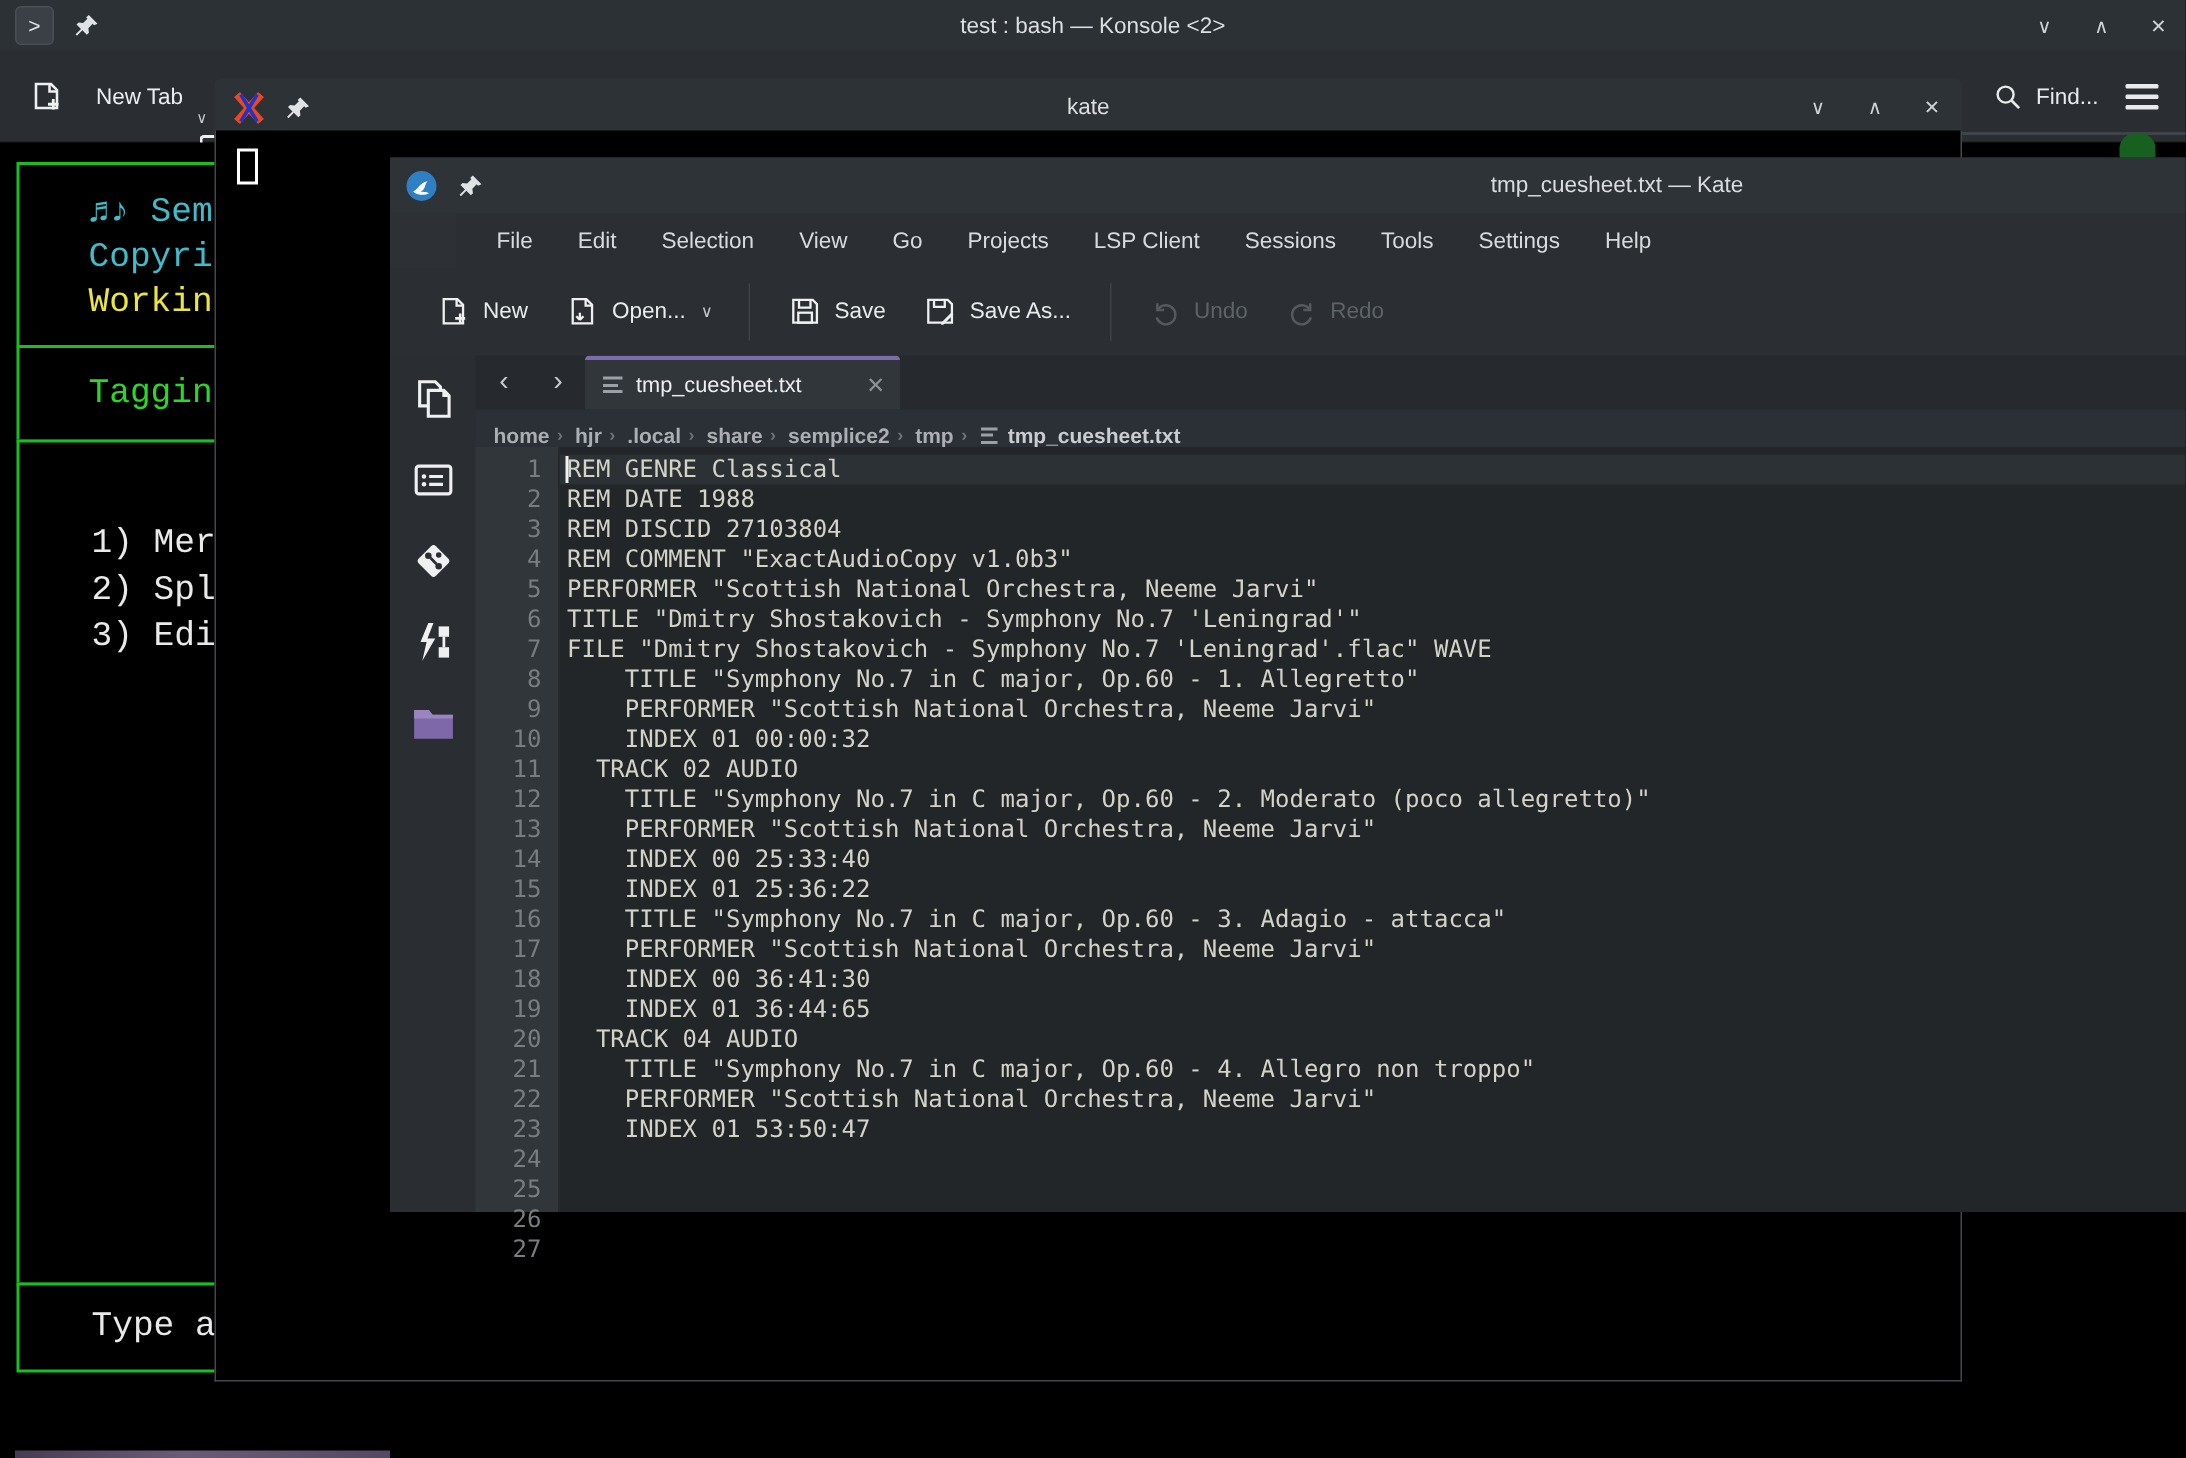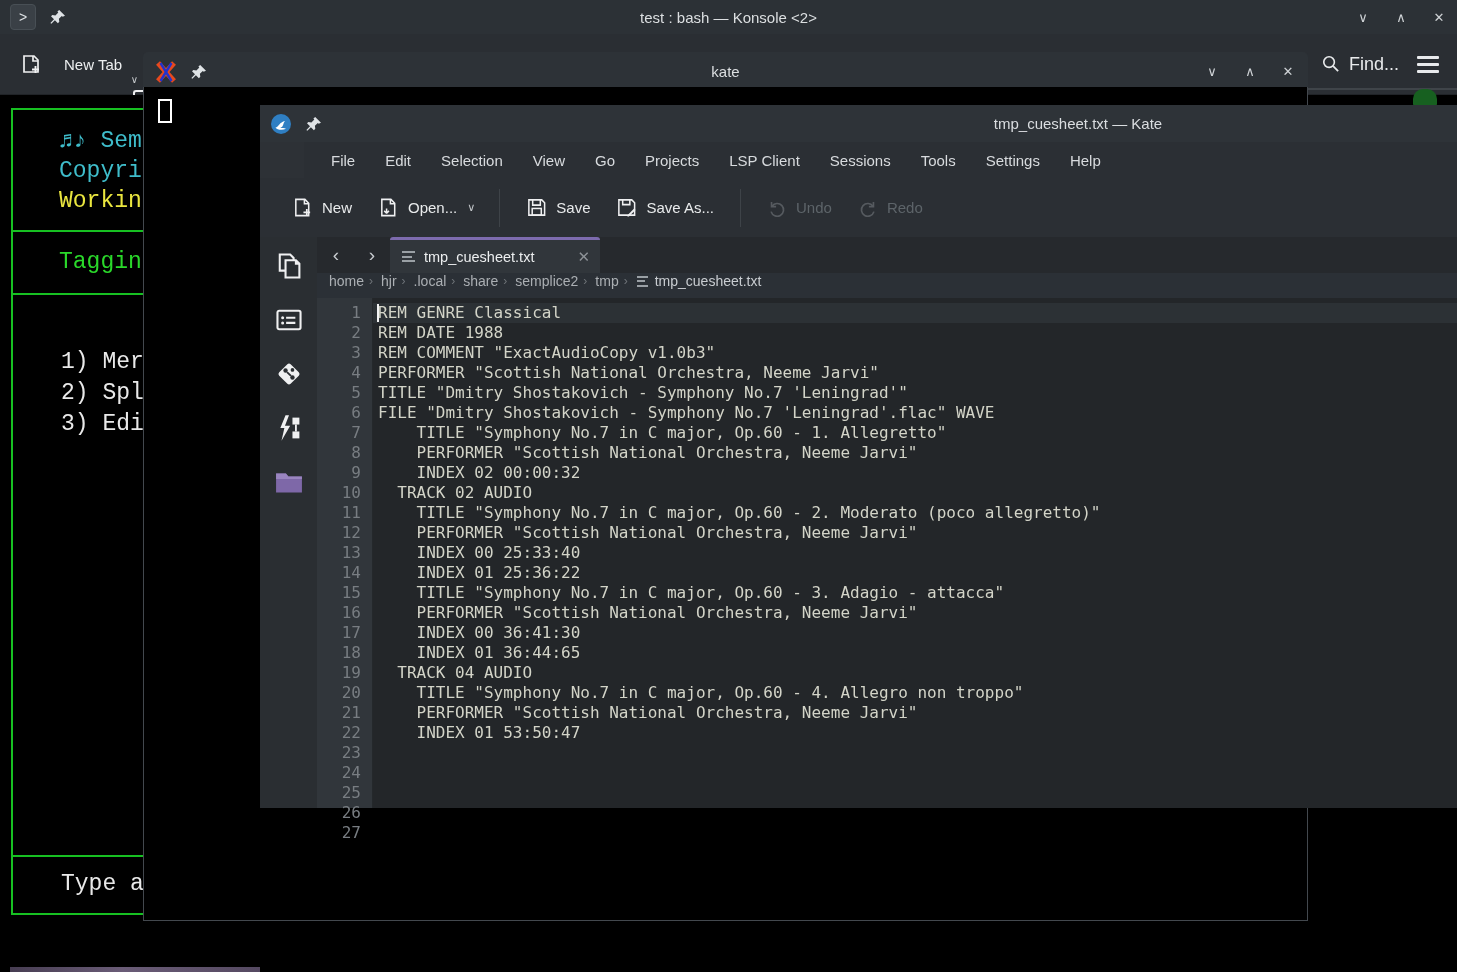--- a/index.html
+++ b/index.html
@@ -14,21 +14,21 @@
   .win-controls { margin-left:auto; display:flex; gap:22px; align-items:center; }
   .wc { color:#cfd3d6; font-size:13px; width:16px; text-align:center; cursor:default; line-height:1; }
   .app-btn { width:26px; height:26px; background:#3a4046; border:1px solid #484f55; border-radius:4px;
              color:#dfe3e6; font-size:14px; display:flex; align-items:center; justify-content:center; }
   .pin { width:16px; height:16px; margin-left:14px; }
   .k-toolbar { position:absolute; left:0; top:34px; right:0; height:61px; background:#2a2e33;
                border-bottom:1px solid #202327; display:flex; align-items:center; padding:0 14px; }
   .ktb-btn { display:flex; align-items:center; gap:22px; color:#eceeef; font-size:15px; position:relative; padding:6px 14px 6px 6px; }
   .ktb-chevron { position:absolute; right:-2px; bottom:-4px; color:#c6cacd; font-size:10px; }
   .ktb-right { margin-left:auto; display:flex; align-items:center; gap:14px; }
-  .find { display:flex; align-items:flex-start; gap:9px; color:#e8eaec; font-size:18px; }
+  .find { display:flex; align-items:center; gap:9px; color:#e8eaec; font-size:15px; }
   .burger { display:flex; flex-direction:column; gap:4px; padding:4px; }
   .burger span { display:block; width:22px; height:3px; background:#e8eaec; border-radius:1px; }
   .split-fragment { position:absolute; left:133px; top:56px; width:12px; height:26px;
                     border:2px solid #eff0f1; border-right:none; border-radius:3px 0 0 3px; }
 
   
   #terminal { position:absolute; left:0; top:95px; right:0; bottom:0; background:#000;
               font-family:"Liberation Mono","DejaVu Sans Mono","DejaVu Sans",monospace; }
   .tui-box { position:absolute; left:11px; width:585px; border:2px solid #17c022; background:#000; }
   #tui-box1 { top:13px;  height:124px; padding:16px 0 0 46px; line-height:30px; }
@@ -81,21 +81,21 @@
   .tab-nav-btn { color:#c8ccd0; font-size:19px; width:22px; text-align:center; }
   .tab { margin-left:73px; height:36px; width:210px; background:#31363b; border-top:3px solid #7d6bae;
          border-radius:3px 3px 0 0; display:flex; align-items:center; padding:0 10px 0 12px; gap:9px; }
   .tab-doc-icon, .bc-doc-icon { display:flex; flex-direction:column; gap:2.5px; }
   .tab-doc-icon span, .bc-doc-icon span { display:block; height:2px; background:#9aa0a5; }
   .tab-doc-icon span:nth-child(1){width:13px;} .tab-doc-icon span:nth-child(2){width:10px;} .tab-doc-icon span:nth-child(3){width:13px;}
   .bc-doc-icon span:nth-child(1){width:11px;} .bc-doc-icon span:nth-child(2){width:8px;} .bc-doc-icon span:nth-child(3){width:11px;}
   .tab-label { color:#eceeef; font-size:14.5px; white-space:nowrap; flex:1; }
   .tab-close { color:#8d9297; font-size:15px; }
 
-  .km-breadcrumb { height:25px; background:#2b3036; display:flex; align-items:flex-start; padding-left:6px; flex:none; font-size:14px; }
+  .km-breadcrumb { height:25px; background:#2b3036; display:flex; align-items:flex-end; padding-left:6px; flex:none; font-size:14px;font-weight:bold; }
   .bc-item { color:#abafb3; padding:0 3px 0 6px; white-space:nowrap; }
   .bc-seg { display:flex; align-items:center; }
   .bc-seg::after { content:"›"; color:#6e7378; font-size:12px; padding:0 2px; }
   .bc-file { display:flex; align-items:center; gap:7px; padding-left:7px; }
   .bc-file-label { color:#c9cdd1; }
 
   .km-editor { flex:1; display:flex; min-height:0; font-family:"DejaVu Sans Mono","Liberation Mono",monospace; font-size:16px; }
   .gutter { width:56px; background:#31363b; border-right:1px solid #24282b; color:#787d82;
             text-align:right; padding:5px 11px 0 0; flex:none; }
   .gutter .ln { height:20px; line-height:20px; }
@@ -420,27 +420,28 @@
             <div class="ln">23</div>
             <div class="ln">24</div>
             <div class="ln">25</div>
             <div class="ln">26</div>
             <div class="ln">27</div>
           </div>
         <div class="code">
 
         <div class="code-line">REM GENRE Classical</div>
             <div class="code-line">REM DATE 1988</div>
+            <div class="code-line">REM DISCID 27103804</div>
             <div class="code-line">REM COMMENT "ExactAudioCopy v1.0b3"</div>
             <div class="code-line">PERFORMER "Scottish National Orchestra, Neeme Jarvi"</div>
             <div class="code-line">TITLE "Dmitry Shostakovich - Symphony No.7 'Leningrad'"</div>
             <div class="code-line">FILE "Dmitry Shostakovich - Symphony No.7 'Leningrad'.flac" WAVE</div>
             <div class="code-line">    TITLE "Symphony No.7 in C major, Op.60 - 1. Allegretto"</div>
             <div class="code-line">    PERFORMER "Scottish National Orchestra, Neeme Jarvi"</div>
-            <div class="code-line">    INDEX 02 00:00:32</div>
+            <div class="code-line">    INDEX 01 00:00:32</div>
             <div class="code-line">  TRACK 02 AUDIO</div>
             <div class="code-line">    TITLE "Symphony No.7 in C major, Op.60 - 2. Moderato (poco allegretto)"</div>
             <div class="code-line">    PERFORMER "Scottish National Orchestra, Neeme Jarvi"</div>
             <div class="code-line">    INDEX 00 25:33:40</div>
             <div class="code-line">    INDEX 01 25:36:22</div>
             <div class="code-line">    TITLE "Symphony No.7 in C major, Op.60 - 3. Adagio - attacca"</div>
             <div class="code-line">    PERFORMER "Scottish National Orchestra, Neeme Jarvi"</div>
             <div class="code-line">    INDEX 00 36:41:30</div>
             <div class="code-line">    INDEX 01 36:44:65</div>
             <div class="code-line">  TRACK 04 AUDIO</div>

